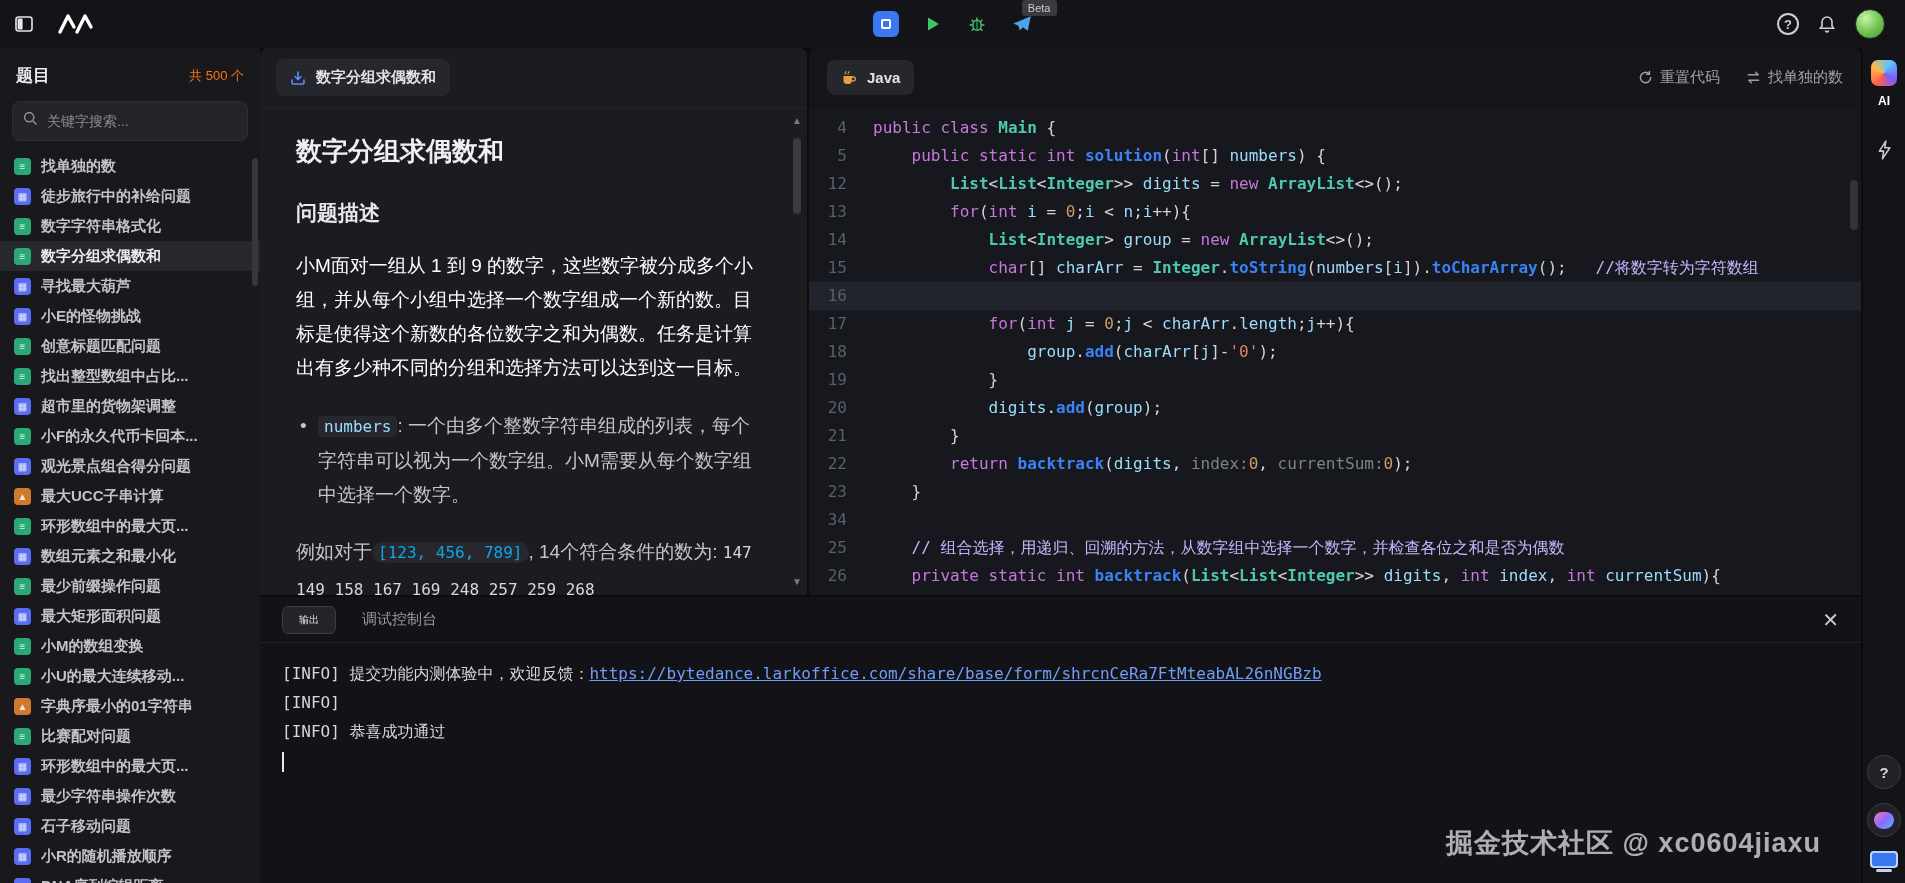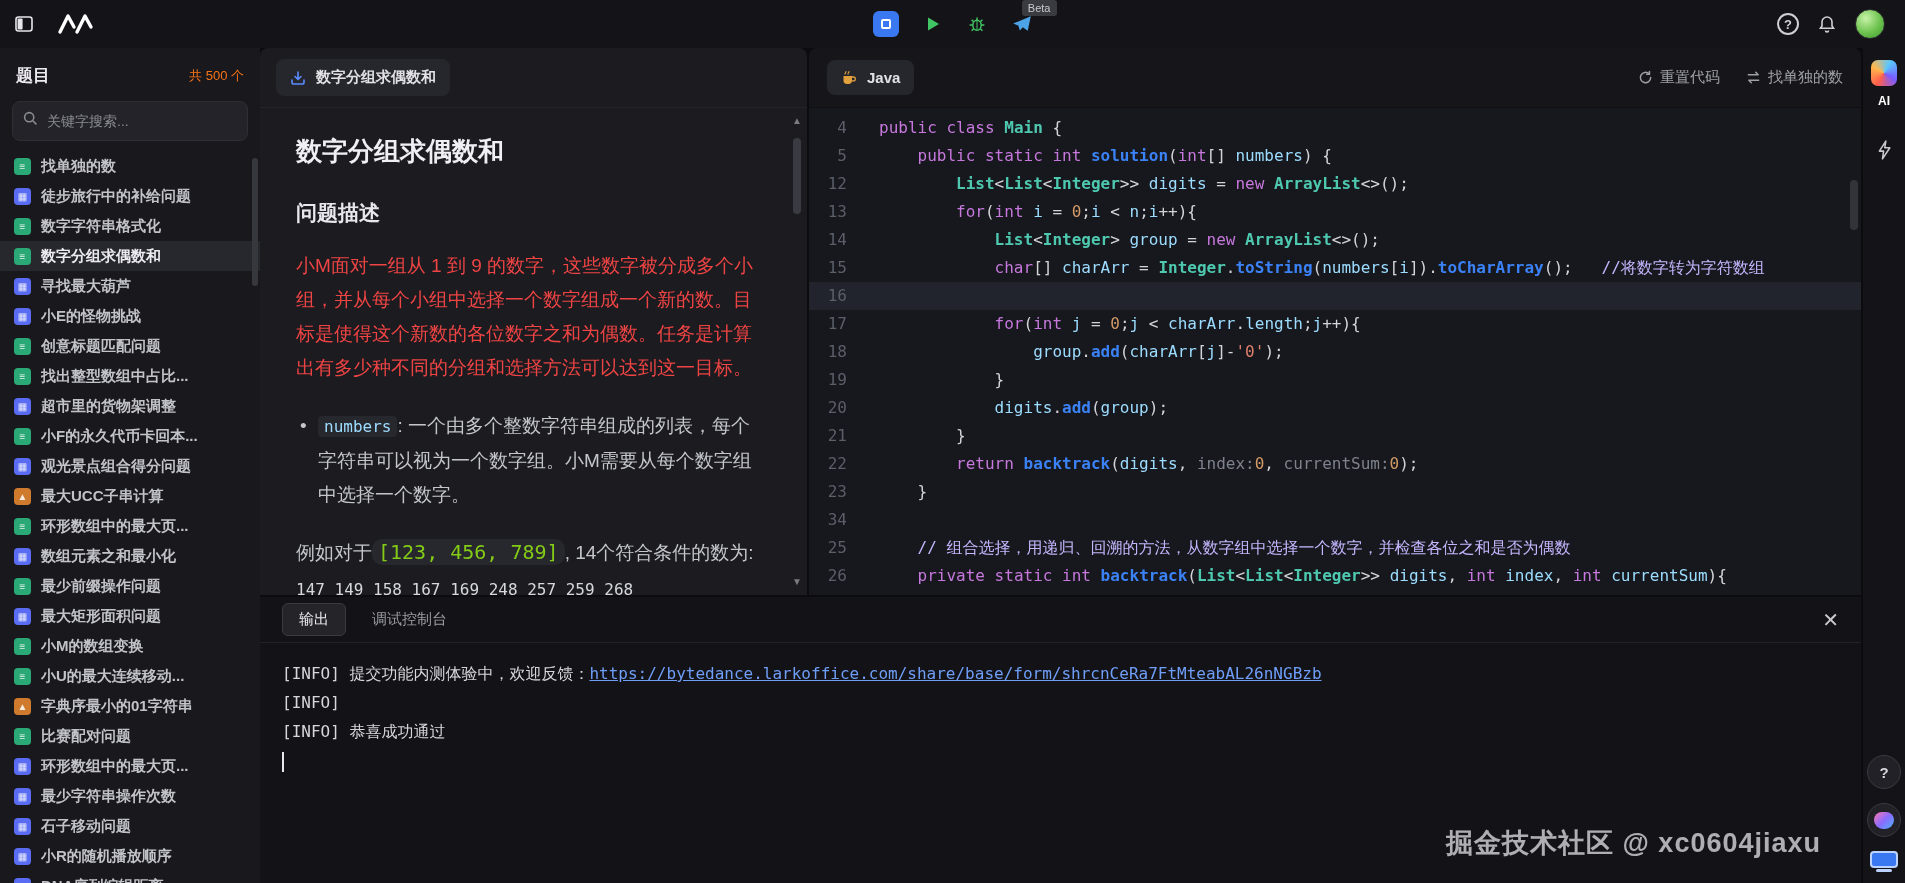--- a/index.html
+++ b/index.html
@@ -46,58 +46,58 @@
   .side-scroll-thumb { position:absolute; right:2px; top:12px; width:6px; height:128px; border-radius:3px; background:#37373e; }
 
   
   .problem-panel { width:547px; flex-shrink:0; background:#1b1b20; border-radius:8px 8px 0 0; display:flex; flex-direction:column; position:relative; overflow:hidden; }
   .problem-header { height:60px; display:flex; align-items:center; padding:0 16px; border-bottom:1px solid #242429; flex-shrink:0; }
   .pill-tab { display:flex; align-items:center; gap:10px; background:#26262d; border-radius:8px; padding:9px 14px; cursor:pointer; }
   .pill-tab-label { font-size:15px; font-weight:700; color:#e2e2e6; }
   .problem-body { padding:26px 44px 0 36px; overflow:hidden; }
   .problem-title-big { font-size:26px; font-weight:700; color:#f0f0f3; margin-bottom:30px; }
   .problem-h2 { font-size:21px; font-weight:700; color:#e8e8ec; margin-bottom:22px; }
-  .problem-p { font-size:19px; line-height:34px; color:#ef4444; margin-bottom:24px; }
+  .problem-p { font-size:19px; line-height:34px; color:#ffffff; margin-bottom:24px; }
   .problem-ul { list-style:none; margin-bottom:22px; }
   .problem-ul li { font-size:19px; line-height:34px; color:#c4c6cc; padding-left:22px; position:relative; }
   .problem-ul li::before { content:"•"; position:absolute; left:4px; color:#c4c6cc; }
   .inline-code { font-family:"DejaVu Sans Mono", monospace; font-size:16px; background:#27272e; border-radius:4px; padding:1px 6px; color:#9cdcfe; }
-  .mono-chip { font-family:"DejaVu Sans Mono", monospace; font-size:20px; background:#27272e; border-radius:10px; padding:1px 6px; color:#84cc16; }
+  .mono-chip { font-family:"DejaVu Sans Mono", monospace; font-size:16px; background:#27272e; border-radius:10px; padding:1px 6px; color:#0ea5e9; }
   .mono-nums { font-family:"DejaVu Sans Mono", monospace; font-size:16px; color:#d6d8de; }
   .example-p { font-size:19px; line-height:36px; color:#c4c6cc; }
   .pr-scrollbar { position:absolute; right:2px; top:66px; bottom:6px; width:16px; display:flex; flex-direction:column; align-items:center; }
   .scroll-arrow { color:#7a7a82; font-size:10px; cursor:pointer; line-height:14px; }
   .pr-thumb { position:absolute; top:24px; width:8px; height:76px; border-radius:4px; background:#3a3a42; left:4px; }
   .scroll-arrow.down { position:absolute; bottom:0; }
 
   
   .editor-panel { flex:1; min-width:0; background:#17181d; border-radius:8px 8px 0 0; display:flex; flex-direction:column; overflow:hidden; }
   .editor-tabbar { height:60px; background:#15151a; display:flex; align-items:center; padding:0 18px; border-bottom:1px solid #101014; flex-shrink:0; }
   .editor-actions { margin-left:auto; display:flex; align-items:center; gap:26px; }
   .editor-action { display:flex; align-items:center; gap:7px; color:#a0a0a8; font-size:15px; cursor:pointer; }
   .code-area { flex:1; position:relative; padding-top:6px; font-family:"DejaVu Sans Mono", monospace; font-size:16px; overflow:hidden; }
   .code-line { display:flex; height:28px; line-height:28px; }
   .code-line.hl { background:#21242d; }
   .ln { width:64px; flex-shrink:0; text-align:right; padding-right:26px; color:#5a5f6a; user-select:none; }
-  .lc { white-space:pre;margin-left:6px; }
+  .lc { white-space:pre; }
   .tok-k { color:#c678dd; }
   .tok-t { color:#4ec9b0; font-weight:600; }
   .tok-f { color:#3b82f6; font-weight:600; }
   .tok-v { color:#9cdcfe; }
   .tok-n { color:#d19a66; }
   .tok-s { color:#e0816c; }
   .tok-c { color:#c4b5fd; }
   .tok-h { color:#7d828d; }
   .tok-p { color:#d4d4d8; }
   .ed-thumb { position:absolute; right:3px; top:72px; width:8px; height:50px; border-radius:4px; background:#33333a; }
 
   
   .console-panel { flex:1; margin-top:2px; background:#131317; display:flex; flex-direction:column; position:relative; overflow:hidden; }
   .console-header { height:46px; display:flex; align-items:center; gap:26px; padding:0 22px; border-bottom:1px solid #232327; flex-shrink:0; }
-  .console-tab-active { background:#242429; border:1px solid #3a3a41; border-radius:6px; padding:6px 16px; color:#eaeaee; font-size:15px; cursor:pointer; }
+  .console-tab-active { background:#242429; border:1px solid #3a3a41; border-radius:6px; padding:6px 16px; color:#eaeaee; font-size:10px; cursor:pointer; }
   .console-tab-inactive { color:#9a9aa2; font-size:15px; cursor:pointer; }
   .console-close { margin-left:auto; color:#c9c9cf; font-size:20px; cursor:pointer; line-height:1; }
   .console-body { padding:16px 0 0 22px; font-family:"DejaVu Sans Mono", monospace; font-size:16px; line-height:29px; color:#d6d6dc; }
   .console-line { white-space:pre-wrap; }
   .console-link { color:#6f9ef8; text-decoration:underline; cursor:pointer; }
   .cursor { display:inline-block; width:2px; height:20px; background:#e8e8ec; vertical-align:middle; animation:blink 1.1s steps(1) infinite; }
   @keyframes blink { 50% { opacity:0; } }
   .watermark { position:absolute; right:40px; bottom:22px; font-size:27px; font-weight:600; letter-spacing:1px; color:rgba(235,235,240,0.72); pointer-events:none; }
 
   

